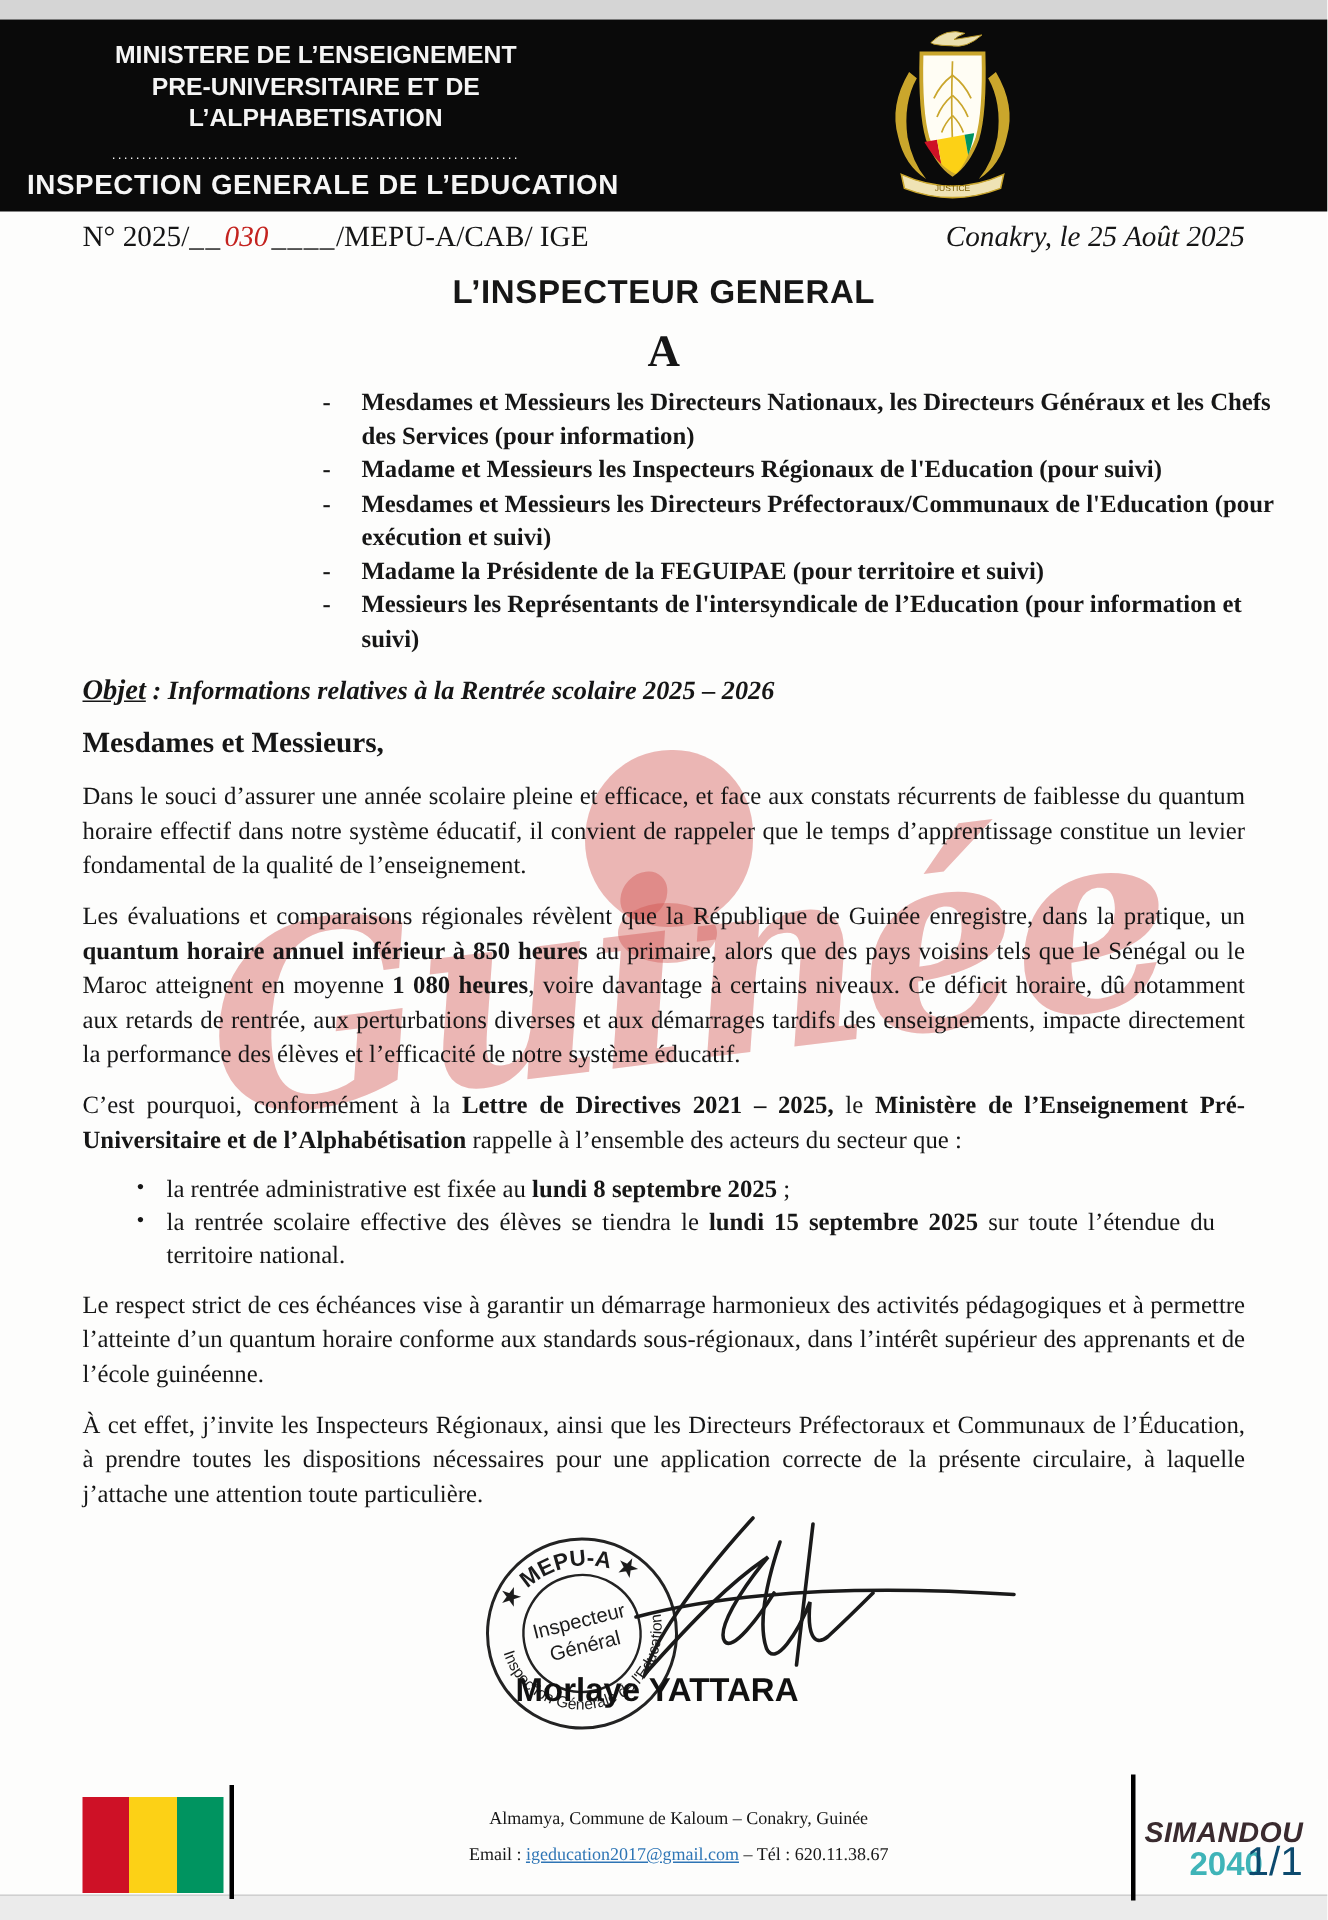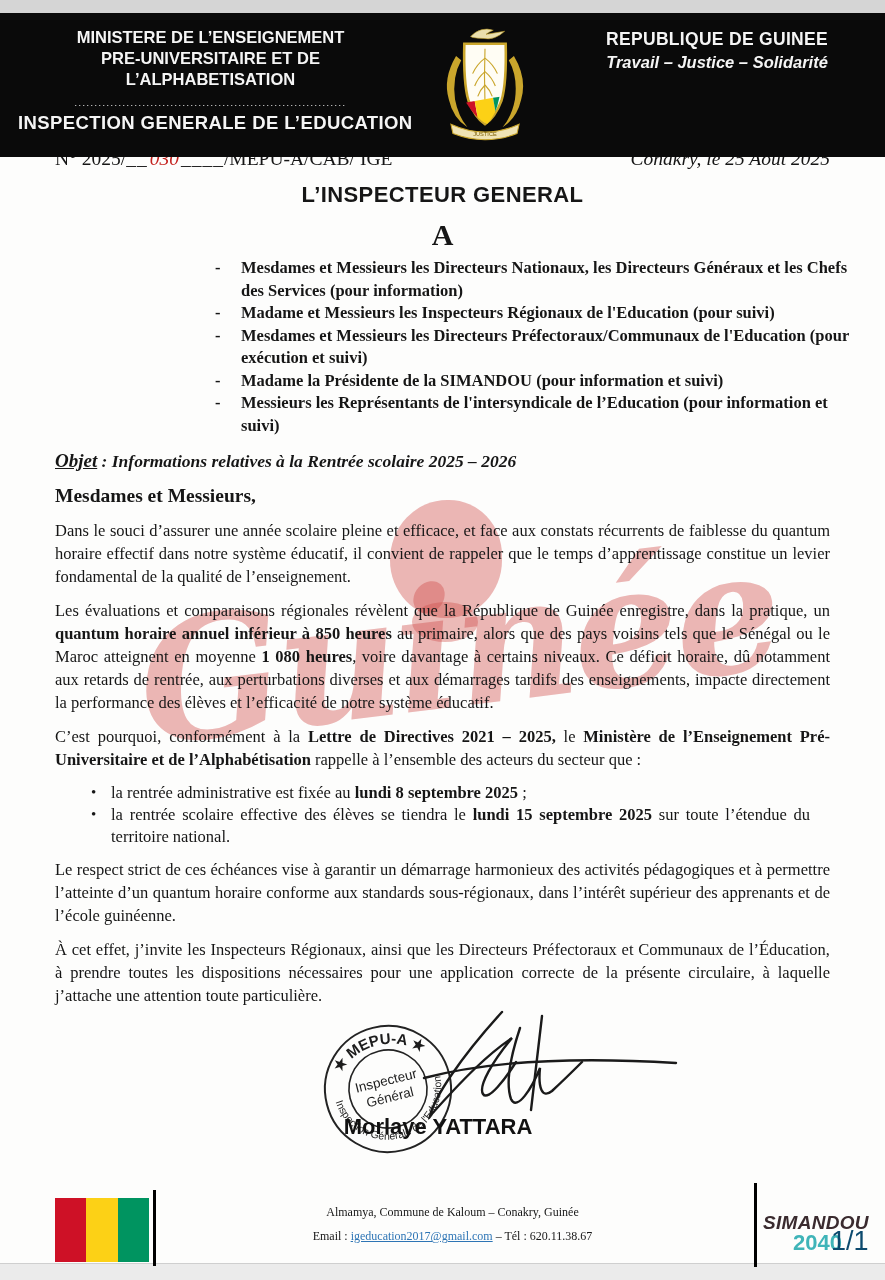--- a/index.html
+++ b/index.html
@@ -8,21 +8,21 @@
     --flag-red:#ce1126; --flag-yellow:#fcd116; --flag-green:#009460; --gold:#c9a227;
   }
   *{margin:0;padding:0;box-sizing:border-box;}
   html,body{width:885px;height:1280px;overflow:hidden;background:#fff;}
   .page{position:relative;width:885px;height:1280px;background:#fdfdfc;font-family:"Liberation Serif",serif;color:#161616;}
 
   .strip-top{position:absolute;top:0;left:0;width:100%;height:13px;background:#d5d5d5;}
   .strip-bottom{position:absolute;bottom:0;left:0;width:100%;height:17px;background:#ebebeb;border-top:1px solid #cfcfcf;}
 
   
-  .band{position:absolute;top:13px;left:0;width:100%;height:144px;background:var(--band);display:flex;align-items:stretch;padding:0 18px;z-index:4;justify-content:center;}
+  .band{position:absolute;top:13px;left:0;width:100%;height:128px;background:var(--band);display:flex;align-items:stretch;padding:0 18px;z-index:4;justify-content:center;}
   .band-left{width:385px;color:#f5f5f5;text-align:center;font-family:"Liberation Sans",sans-serif;padding-top:14px;}
   .band-left .ministry{font-weight:bold;font-size:16.5px;line-height:21px;}
   .band-left .dots{font-size:9px;letter-spacing:1.5px;line-height:12px;margin-top:7px;white-space:nowrap;overflow:hidden;}
   .band-left .dept{font-weight:bold;font-size:18.5px;letter-spacing:.4px;margin-top:3px;white-space:nowrap;}
   .band-center{flex:1;display:flex;justify-content:center;align-items:center;}
   .band-right{width:300px;color:#f5f5f5;text-align:center;font-family:"Liberation Sans",sans-serif;padding-top:16px;}
   .band-right .rep{font-weight:bold;font-size:17.5px;letter-spacing:.3px;}
   .band-right .motto{font-style:italic;font-weight:bold;font-size:16.5px;margin-top:3px;}
 
   
@@ -106,24 +106,20 @@
         </g>
         <g clip-path="url(#shieldClip)" transform="rotate(-10 50 86)">
           <rect x="24" y="74" width="18" height="28" fill="#ce1126"></rect>
           <rect x="42" y="74" width="18" height="28" fill="#fcd116"></rect>
           <rect x="60" y="74" width="18" height="28" fill="#009460"></rect>
         </g>
         <path d="M17 98 Q50 113 83 98 L81 107 Q50 119 19 107 Z" fill="#efe3b5" stroke="#caa62c" stroke-width="1"></path>
         <text x="50" y="109" font-size="5.5" fill="#7a5c00" text-anchor="middle" font-family="Liberation Sans, sans-serif">JUSTICE</text>
       </svg>
     </div>
-    <div class="band-right">
-      <div class="rep">REPUBLIQUE DE GUINEE</div>
-      <div class="motto">Travail – Justice – Solidarité</div>
-    </div>
   </div>
 
   <div class="watermark">
     <div class="blob"></div>
     <div class="blob2"></div>
     <div class="wm-text">Guinée</div>
   </div>
 
   <div class="content">
 
@@ -132,21 +128,21 @@
       <span class="ref-date">Conakry, le 25 Août 2025</span>
     </div>
 
     <div class="doc-title">L’INSPECTEUR GENERAL</div>
     <div class="addressee-a">A</div>
 
     <ul class="recipients">
       <li><span class="dash">-</span><span>Mesdames et Messieurs les Directeurs Nationaux, les Directeurs Généraux et les Chefs des Services (pour information)</span></li>
       <li><span class="dash">-</span><span>Madame et Messieurs les Inspecteurs Régionaux de l'Education (pour suivi)</span></li>
       <li><span class="dash">-</span><span>Mesdames et Messieurs les Directeurs Préfectoraux/Communaux de l'Education (pour exécution et suivi)</span></li>
-      <li><span class="dash">-</span><span>Madame la Présidente de la SIMANDOU (pour information et suivi)</span></li>
+      <li><span class="dash">-</span><span>Madame la Présidente de la FEGUIPAE (pour territoire et suivi)</span></li>
       <li><span class="dash">-</span><span>Messieurs les Représentants de l'intersyndicale de l’Education (pour information et suivi)</span></li>
     </ul>
 
     <div class="subject-line">
       <span class="obj">Objet</span><span> : </span><span>Informations relatives à la Rentrée scolaire 2025 – 2026</span>
     </div>
 
     <div class="greeting">Mesdames et Messieurs,</div>
 
     <p class="para">Dans le souci d’assurer une année scolaire pleine et efficace, et face aux constats récurrents de faiblesse du quantum horaire effectif dans notre système éducatif, il convient de rappeler que le temps d’apprentissage constitue un levier fondamental de la qualité de l’enseignement.</p>

